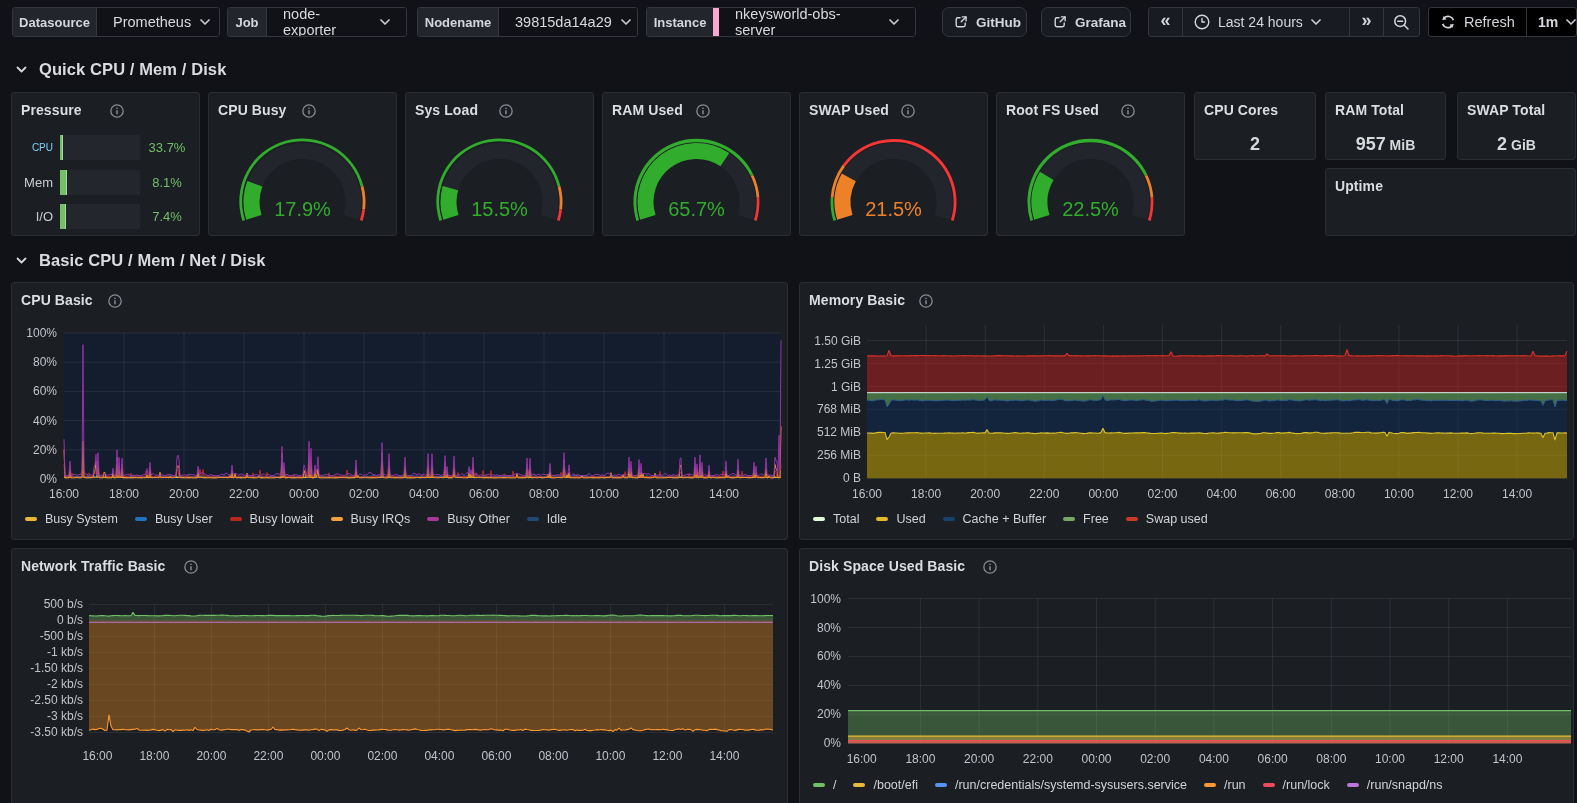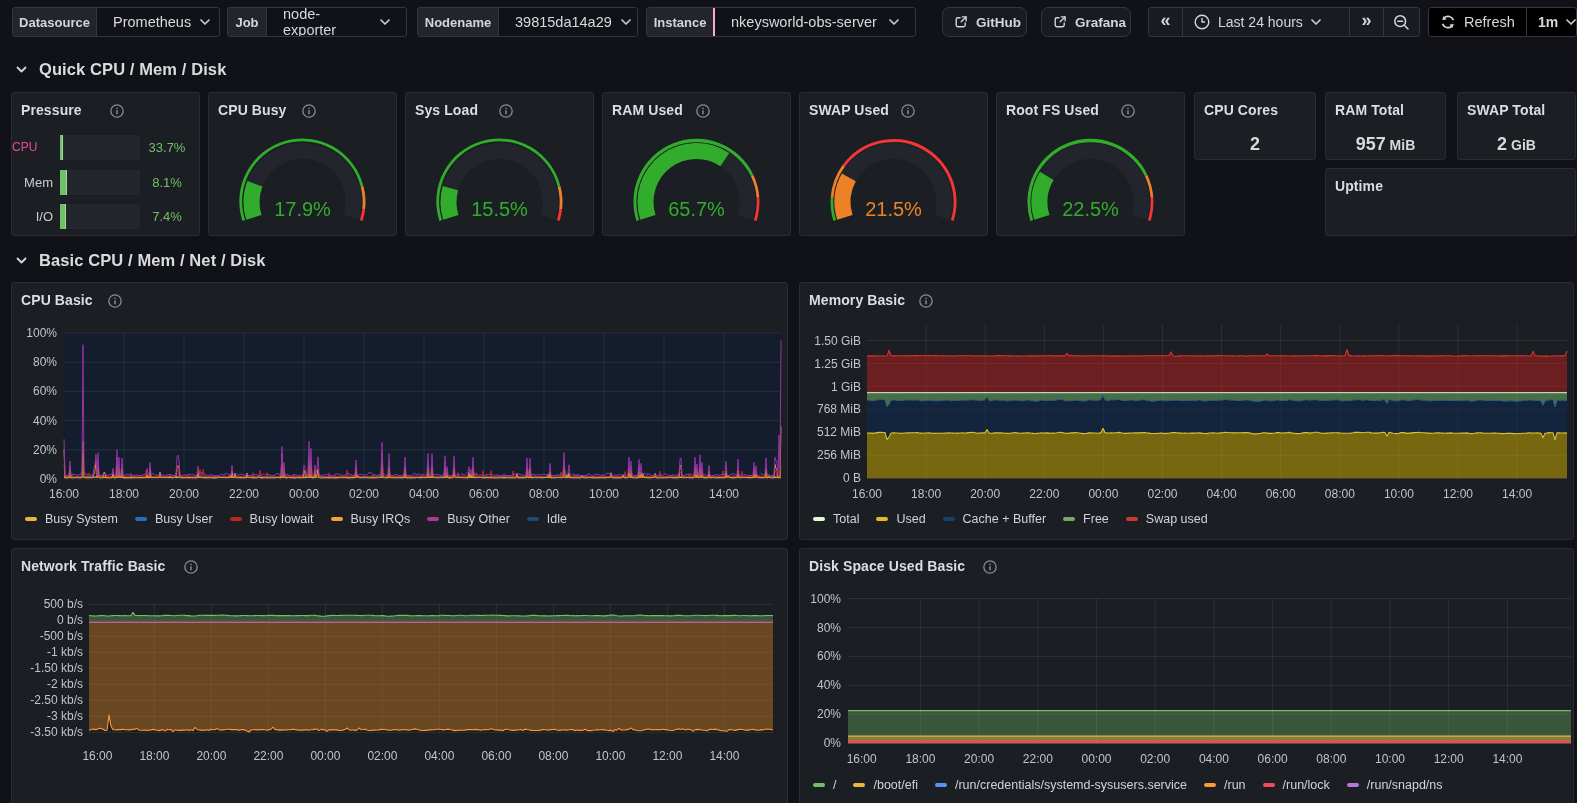--- a/index.html
+++ b/index.html
@@ -42,21 +42,21 @@
       <div class="tblabel" style="width:80px;justify-content:center">Nodename</div>
       <div class="tbval" style="width:139px;justify-content:space-between;border-left:1px solid #34363d">
         <span>39815da14a29</span>
         <svg width="10" height="6" viewBox="0 0 10 6" style="flex:none">
           <polyline points="1,1 5,5 9,1" fill="none" stroke="#c8c9ce" stroke-width="1.7" stroke-linecap="round" stroke-linejoin="round"></polyline>
         </svg>
       </div>
     </div>
     <div class="tbgroup" style="left:646px">
       <div class="tblabel" style="width:66px;justify-content:center">Instance</div>
-      <div class="tbval" style="width:202px;justify-content:space-between;border-left:2px solid #f9a8d4">
+      <div class="tbval" style="width:202px;justify-content:space-between;border-left:6px solid #f9a8d4">
         <span>nkeysworld-obs-server</span>
         <svg width="10" height="6" viewBox="0 0 10 6" style="flex:none">
           <polyline points="1,1 5,5 9,1" fill="none" stroke="#c8c9ce" stroke-width="1.7" stroke-linecap="round" stroke-linejoin="round"></polyline>
         </svg>
       </div>
     </div>
     <div class="tbbtn" style="left:942px;width:85px"><svg width="14" height="14" viewBox="0 0 14 14" style="flex:none">
         <path d="M6 2.8H3.9C2.9 2.8 2.2 3.5 2.2 4.5v5.6c0 1 .7 1.7 1.7 1.7h5.6c1 0 1.7-.7 1.7-1.7V8" fill="none" stroke="#d5d6db" stroke-width="1.4" stroke-linecap="round"></path>
         <path d="M8.3 1.9h3.8v3.8" fill="none" stroke="#d5d6db" stroke-width="1.4" stroke-linecap="round" stroke-linejoin="round"></path>
         <path d="M12 2 7.2 6.8" fill="none" stroke="#d5d6db" stroke-width="1.4" stroke-linecap="round"></path>
@@ -189,21 +189,21 @@
         <line x1="7.5" y1="3.9" x2="7.5" y2="5.3" stroke="#8a8b91" stroke-width="1.6"></line>
       </svg>
     </div>
     <div class="panel" style="left:11px;top:92px;width:189px;height:144px">
       <div class="ptitle">Pressure</div>
       <svg width="14" height="14" style="position:absolute;left:98px;top:11px" viewBox="0 0 15 15">
         <circle cx="7.5" cy="7.5" r="6.6" fill="none" stroke="#8a8b91" stroke-width="1.4"></circle>
         <line x1="7.5" y1="6.7" x2="7.5" y2="11" stroke="#8a8b91" stroke-width="1.6"></line>
         <line x1="7.5" y1="3.9" x2="7.5" y2="5.3" stroke="#8a8b91" stroke-width="1.6"></line>
       </svg>
-      <div style="position:absolute;left:0;top:42.0px;width:41px;font-size:12px;color:#ec4899;line-height:25px">CPU</div>
+      <div style="position:absolute;left:0;top:42.0px;width:41px;text-align:right;font-size:10px;color:#7dd3fc;line-height:25px">CPU</div>
       <div style="position:absolute;left:48px;top:42.0px;width:80px;height:25px;background:#23262d;border-radius:1px">
         <div style="position:absolute;left:0;top:0;width:3.0px;height:25px;background:#73bf69;border-right:1px solid #a5d79e"></div>
       </div>
       <div style="position:absolute;left:130px;top:42.0px;width:50px;text-align:center;font-size:13px;font-weight:500;color:#73bf69;line-height:25px">33.7%</div>
       <div style="position:absolute;left:0;top:76.6px;width:41px;text-align:right;font-size:13px;color:#ccccd2;line-height:25px">Mem</div>
       <div style="position:absolute;left:48px;top:76.6px;width:80px;height:25px;background:#23262d;border-radius:1px">
         <div style="position:absolute;left:0;top:0;width:6.5px;height:25px;background:#73bf69;border-right:1px solid #a5d79e"></div>
       </div>
       <div style="position:absolute;left:130px;top:76.6px;width:50px;text-align:center;font-size:13px;font-weight:500;color:#73bf69;line-height:25px">8.1%</div>
       <div style="position:absolute;left:0;top:111.2px;width:41px;text-align:right;font-size:13px;color:#ccccd2;line-height:25px">I/O</div>

